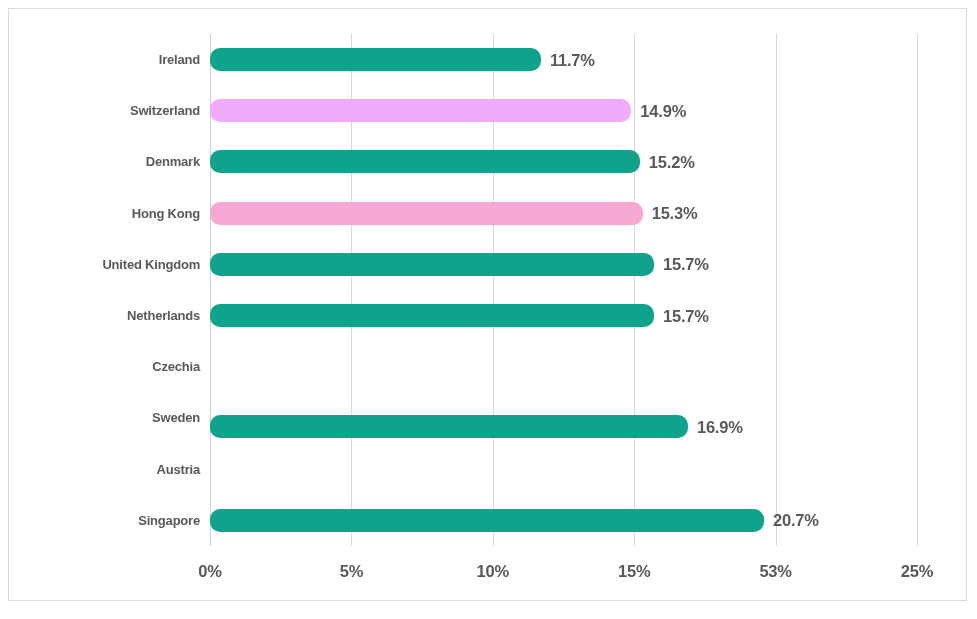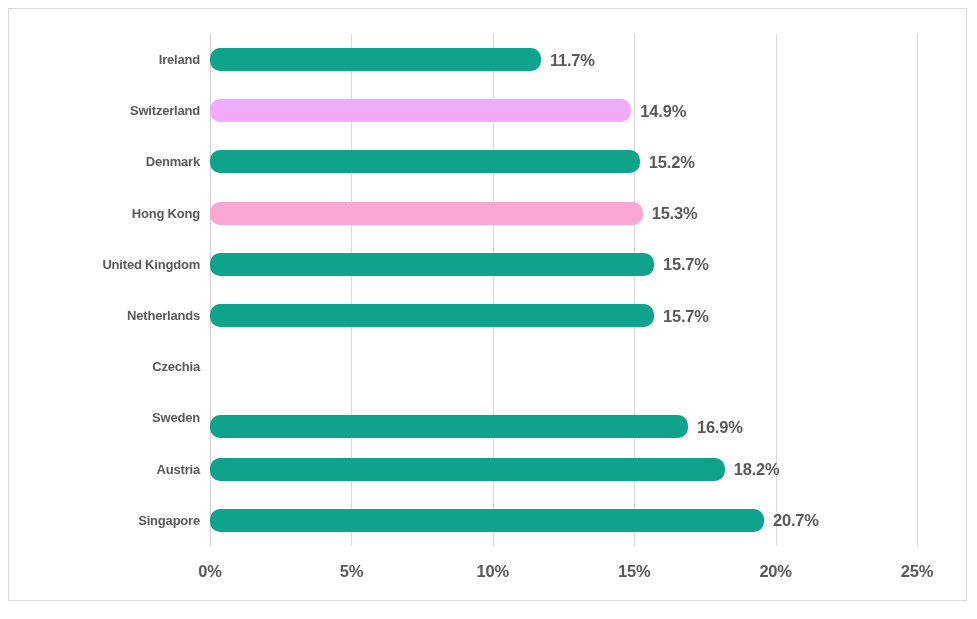--- a/index.html
+++ b/index.html
@@ -161,35 +161,32 @@
           <div class="cat-label">Czechia</div>
         </div>
         <div class="bar-row" style="top: 358.4px; height: 51.2px;">
           <div class="cat-label">Sweden</div>
           <div class="bar" style="width: 477.932px; background: rgb(15, 163, 139); margin-top: 18px;">
             <div class="bar-value">16.9%</div>
           </div>
         </div>
         <div class="bar-row" style="top: 409.6px; height: 51.2px;">
           <div class="cat-label">Austria</div>
-          <div class="bar" style="width: 514.696px; background: rgb(15, 163, 139);">
-            <div class="bar-value">18.2%</div>
-          </div>
         </div>
         <div class="bar-row" style="top: 460.8px; height: 51.2px;">
           <div class="cat-label">Singapore</div>
           <div class="bar" style="width: 554px; background: rgb(15, 163, 139);">
             <div class="bar-value">20.7%</div>
           </div>
         </div>
       </div>
   </div>
 
   <div id="x-axis">
       <div class="tick-label" style="left: 0%;">0%</div>
       <div class="tick-label" style="left: 20%;">5%</div>
       <div class="tick-label" style="left: 40%;">10%</div>
       <div class="tick-label" style="left: 60%;">15%</div>
-      <div class="tick-label" style="left: 80%;">20%</div>
+      <div class="tick-label" style="left: 80%;">53%</div>
       <div class="tick-label" style="left: 100%;">25%</div>
     </div>
 
 </div>
 
 </body></html>

